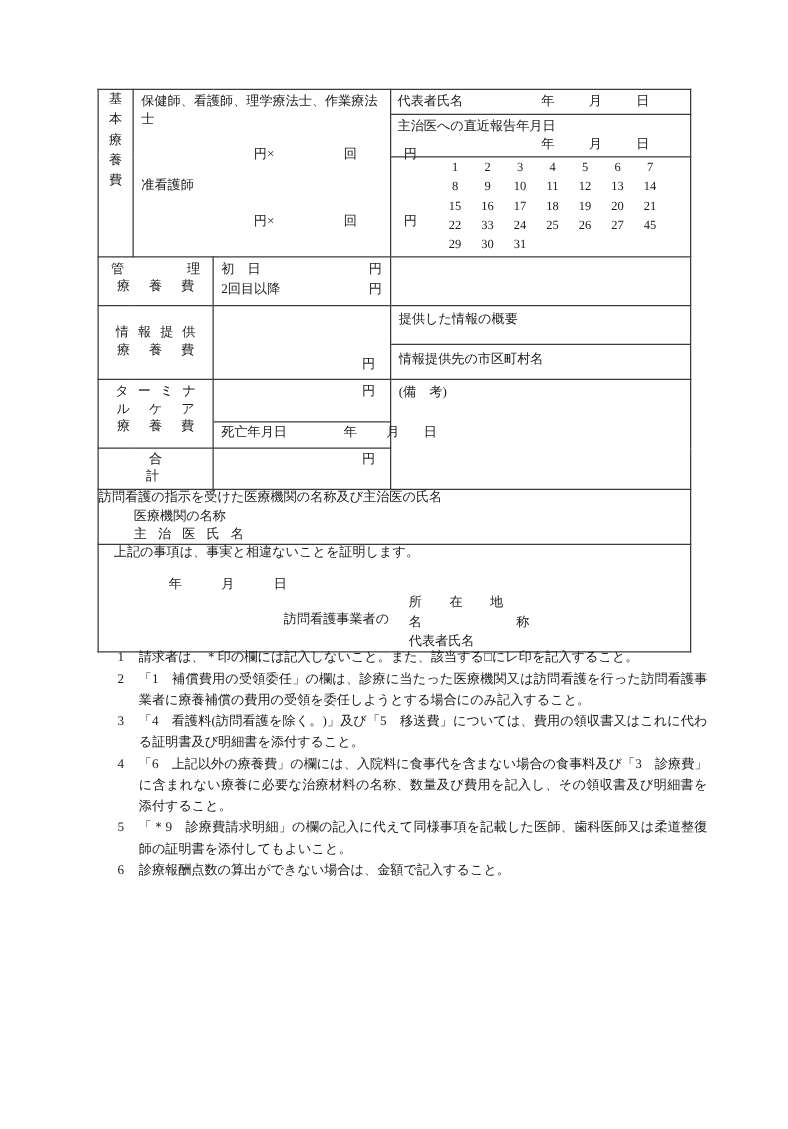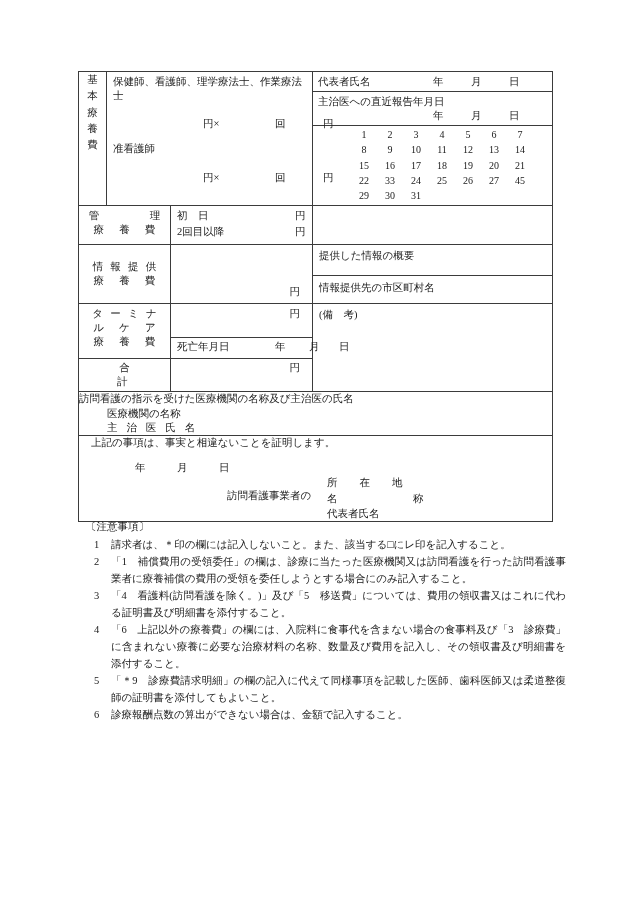--- a/index.html
+++ b/index.html
@@ -373,21 +373,20 @@
               <span>代表者氏名</span>
             </div>
           </div>
         </td>
       </tr>
 
     </tbody>
   </table>
 
   <div class="notes">
-    <span class="notes-head">〔注意事項〕</span>
 
     <div class="note-item">
       <span class="note-num">1</span>
       <span class="note-text">請求者は、＊印の欄には記入しないこと。また、該当する□にレ印を記入すること。</span>
     </div>
     <div class="note-item">
       <span class="note-num">2</span>
       <span class="note-text">「1　補償費用の受領委任」の欄は、診療に当たった医療機関又は訪問看護を行った訪問看護事業者に療養補償の費用の受領を委任しようとする場合にのみ記入すること。</span>
     </div>
     <div class="note-item">

